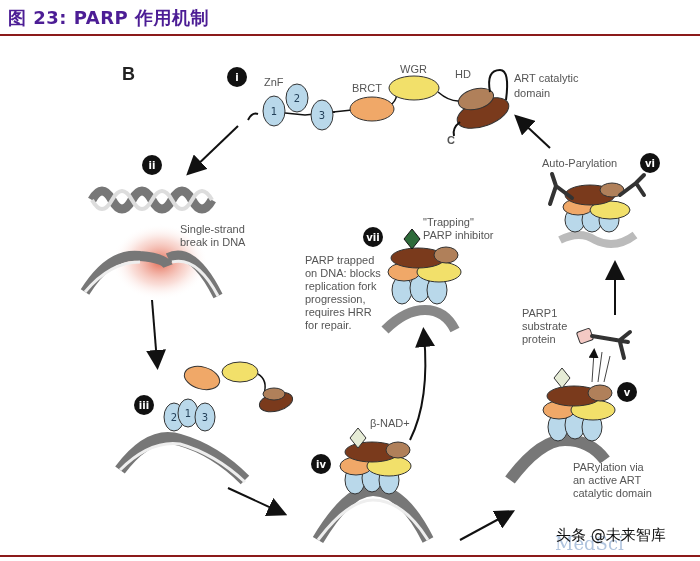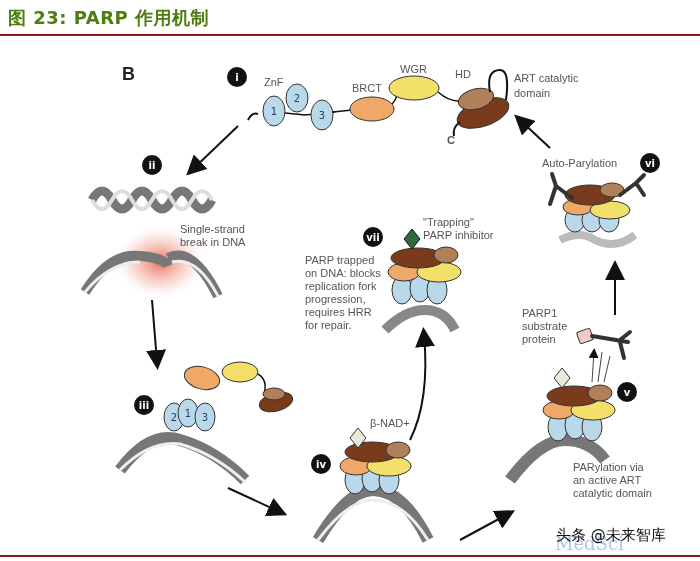--- a/index.html
+++ b/index.html
@@ -1,17 +1,17 @@
 <!DOCTYPE html>
 <html><head>
 <meta charset="utf-8">
 <style>
   html,body{margin:0;padding:0;background:#fff;}
   body{width:700px;height:561px;position:relative;overflow:hidden;font-family:"Liberation Sans",sans-serif;}
-  .title{position:absolute;left:8px;top:6px;font-size:18px;font-weight:bold;color:#4d7c0f;letter-spacing:0.5px;font-family:"DejaVu Sans",sans-serif;}
+  .title{position:absolute;left:8px;top:6px;font-size:18px;font-weight:bold;color:#4c1d95;letter-spacing:0.5px;font-family:"DejaVu Sans",sans-serif;}
   .rule{position:absolute;left:0;width:700px;height:2px;background:#8b1a1a;}
   .rule.top{top:34px;}
   .rule.bottom{top:555px;}
   svg{position:absolute;left:0;top:0;}
   .lbl{font-family:"Liberation Sans",sans-serif;fill:#555;font-size:11px;}
   .stepnum{font-family:"DejaVu Sans",sans-serif;font-size:10px;font-weight:bold;fill:#fff;text-anchor:middle;}
   .znum{font-family:"DejaVu Sans",sans-serif;font-size:10px;fill:#24415a;text-anchor:middle;}
   .panel{font-family:"Liberation Sans",sans-serif;font-size:18px;font-weight:bold;fill:#222;}
   .wm{font-family:"DejaVu Sans",sans-serif;font-size:15px;fill:#111;}
   .wm2{font-family:"DejaVu Serif",serif;font-size:18px;fill:#9db6d6;opacity:0.8;}

